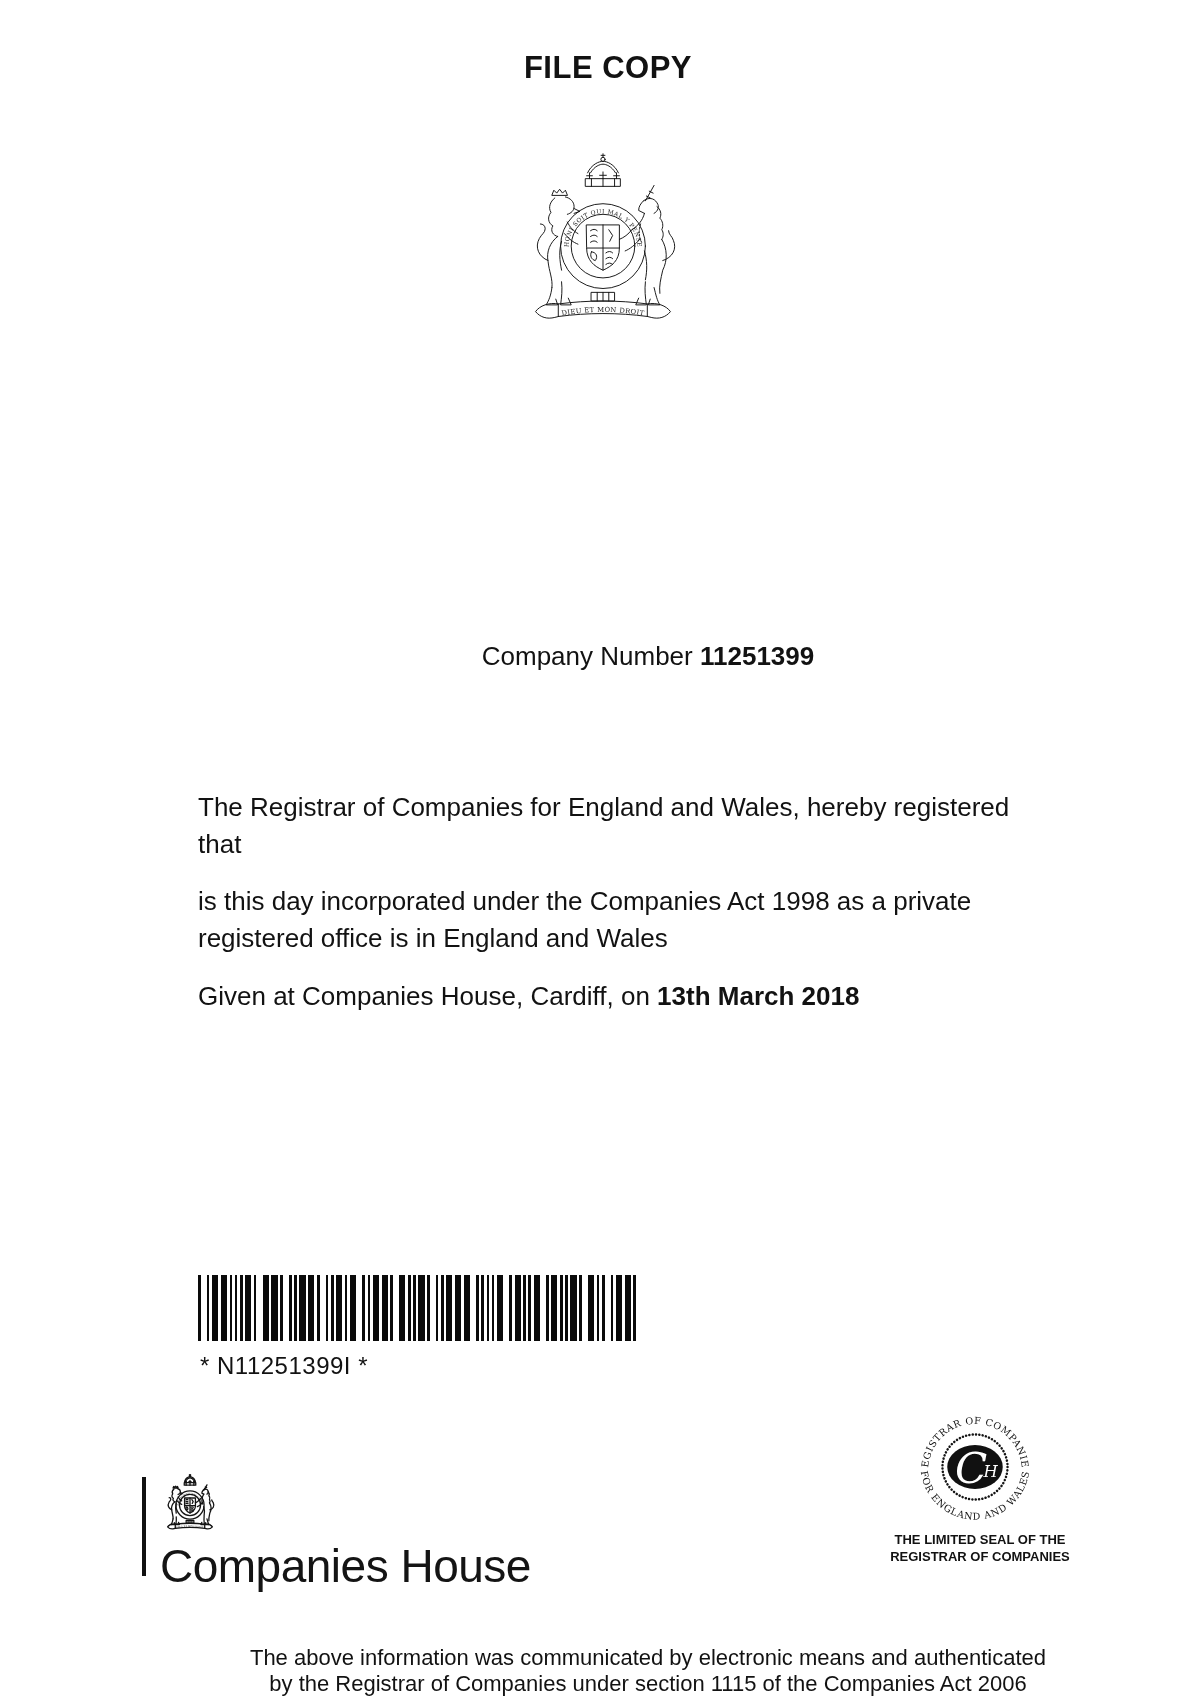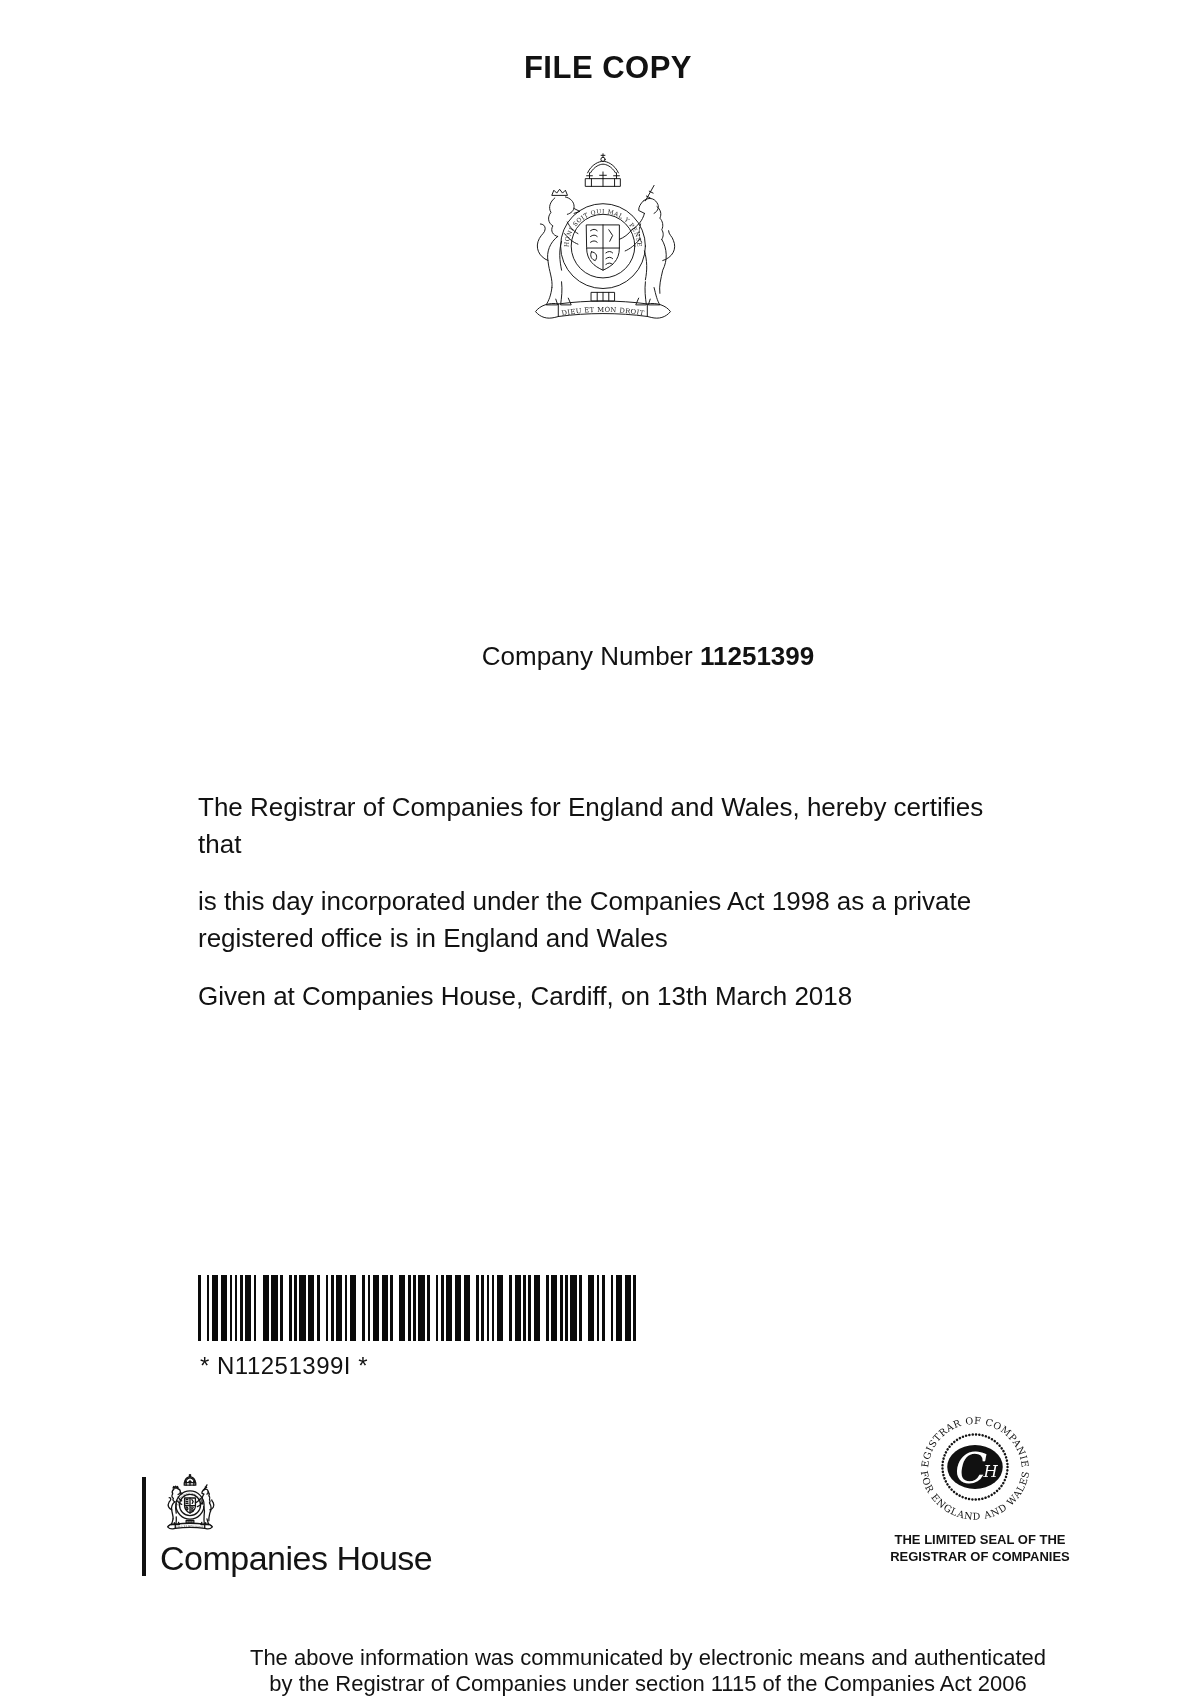--- a/index.html
+++ b/index.html
@@ -12,28 +12,28 @@
   .center{text-align:center;margin-left:48px;}
   .file-copy{left:0;top:50px;width:1120px;font-size:31px;font-weight:bold;letter-spacing:.5px;}
   .title-block{left:0;top:451px;width:1200px;font-size:31px;font-weight:bold;line-height:42px;}
   .company-number{left:0;top:641px;width:1200px;font-size:26px;}
   .company-number b{font-weight:bold;}
   .body-block{left:198px;top:789px;width:920px;font-size:26px;line-height:37px;}
   .body-block .line{white-space:nowrap;}
   .company-name{font-weight:bold;margin-top:18px;}
   .para2{margin-top:20px;}
   .given-line{margin-top:21px;}
-  .given-line b{font-weight:normal;}
+  .given-line b{font-weight:bold;}
   .barcode{left:198px;top:1275px;height:66px;display:flex;align-items:stretch;}
   .barcode .bar{background:#0a0a0a;}
   .barcode .gap{background:transparent;}
   .barcode-text{left:200px;top:1352px;font-size:24px;letter-spacing:.5px;}
   .seal-caption{left:860px;top:1531px;width:240px;font-size:13px;font-weight:bold;line-height:17px;text-align:center;}
   .ch-bar{left:142px;top:1477px;width:4px;height:99px;background:#111;}
-  .ch-wordmark{left:160px;top:1539px;font-size:34px;letter-spacing:-0.5px;color:#141414;}
+  .ch-wordmark{left:160px;top:1539px;font-size:46px;letter-spacing:-0.5px;color:#141414;}
   .footer-note{left:0;top:1645px;width:1200px;font-size:22px;line-height:26px;}
   svg text{font-family:"DejaVu Serif","Liberation Serif",serif;}
 </style>
 </head>
 <body>
 
 <div id="page">
 
   <div class="abs file-copy center">FILE COPY</div>
 
@@ -101,21 +101,21 @@
     </g>
   </svg>
 
 
   <div class="abs company-number center">
     <span>Company Number</span><span> </span><b>11251399</b>
   </div>
 
   <div class="abs body-block">
     <div>
-      <div class="line">The Registrar of Companies for England and Wales, hereby certifies</div>
+      <div class="line">The Registrar of Companies for England and Wales, hereby registered</div>
       <div class="line">that</div>
     </div>
     <div class="para2">
       <div class="line">is this day incorporated under the Companies Act 1998 as a private</div>
       <div class="line">registered office is in England and Wales</div>
     </div>
     <div class="given-line line">
       <span>Given at Companies House, Cardiff, on </span><b>13th March 2018</b>
     </div>
   </div>

